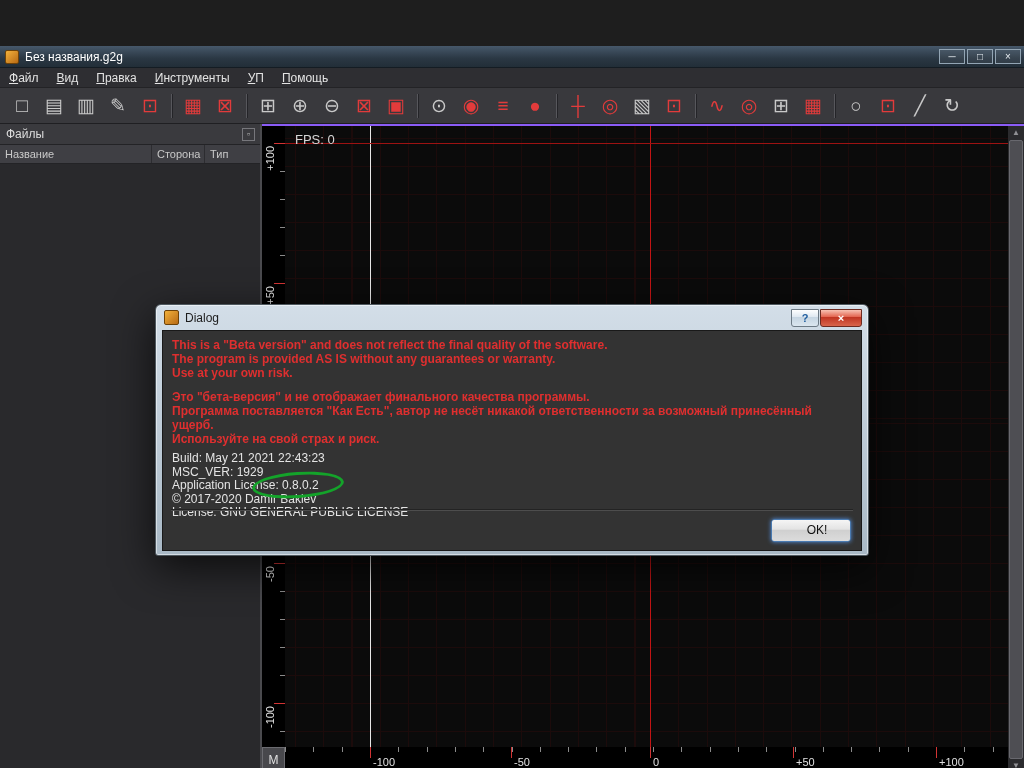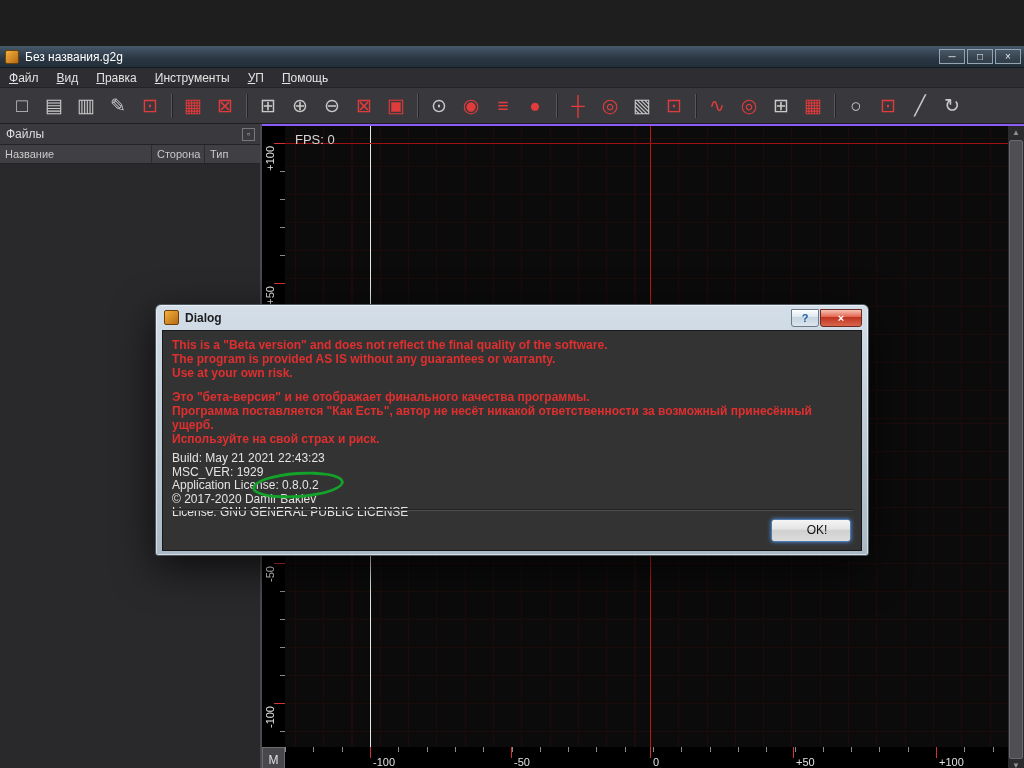--- a/index.html
+++ b/index.html
@@ -79,21 +79,21 @@
 .hscroll .thumb{position:absolute;top:1px;left:14px;width:718px;height:12px;background:#4e4e53;border:1px solid #68686e;border-radius:2px;}
 .scroll-corner{position:absolute;left:746px;top:649px;width:16px;height:14px;background:#2b2b2e;}
 
 
 .statusbar{position:absolute;left:0;top:741px;width:1024px;height:27px;background:#313135;border-top:1px solid #1f1f22;}
 
 
 .dialog{position:absolute;left:155px;top:258px;width:714px;height:252px;background:linear-gradient(#d3dee8,#a9b9c6);border:1px solid #4e585f;border-radius:6px 6px 3px 3px;box-shadow:inset 0 0 0 1px rgba(255,255,255,.5),0 12px 40px rgba(0,0,0,.7);padding:0 6px 6px 6px;}
 .dlg-titlebar{height:25px;display:flex;align-items:center;}
 .dlg-icon{width:15px;height:15px;margin-left:2px;background:linear-gradient(135deg,#f2b13c,#b86a14);border:1px solid #6d4208;border-radius:2px;}
-.dlg-title{margin-left:6px;font-size:12px;color:#1c1c1c;flex:1;font-weight:bold;}
+.dlg-title{margin-left:6px;font-size:12px;color:#1c1c1c;flex:1;}
 .cap-btn{height:18px;border-radius:0 0 3px 3px;border:1px solid #6d7a85;margin-left:1px;font-size:11px;text-align:center;}
 .cap-help{width:28px;background:linear-gradient(#fefefe,#dde7f0 45%,#c6d5e2 46%,#dbe6ef);color:#1f5d9e;font-weight:bold;line-height:17px;}
 .cap-close{width:42px;background:linear-gradient(#f7c1b2,#e2604b 45%,#c03522 46%,#d9654b);color:#fff;font-weight:bold;line-height:16px;border-color:#6d2a20;}
 .dlg-client{position:relative;height:221px;background:#333333;border:1px solid #191919;padding:7px 9px;overflow:hidden;}
 .warn{color:#df2f2f;font-weight:bold;font-size:12px;line-height:14px;}
 .spacer10{height:10px;}
 .spacer6{height:6px;}
 .info{color:#e4e4e4;font-size:12px;line-height:13.5px;}
 .info a{color:#5aa0ff;cursor:pointer;}
 .ver{position:relative;display:inline-block;}

